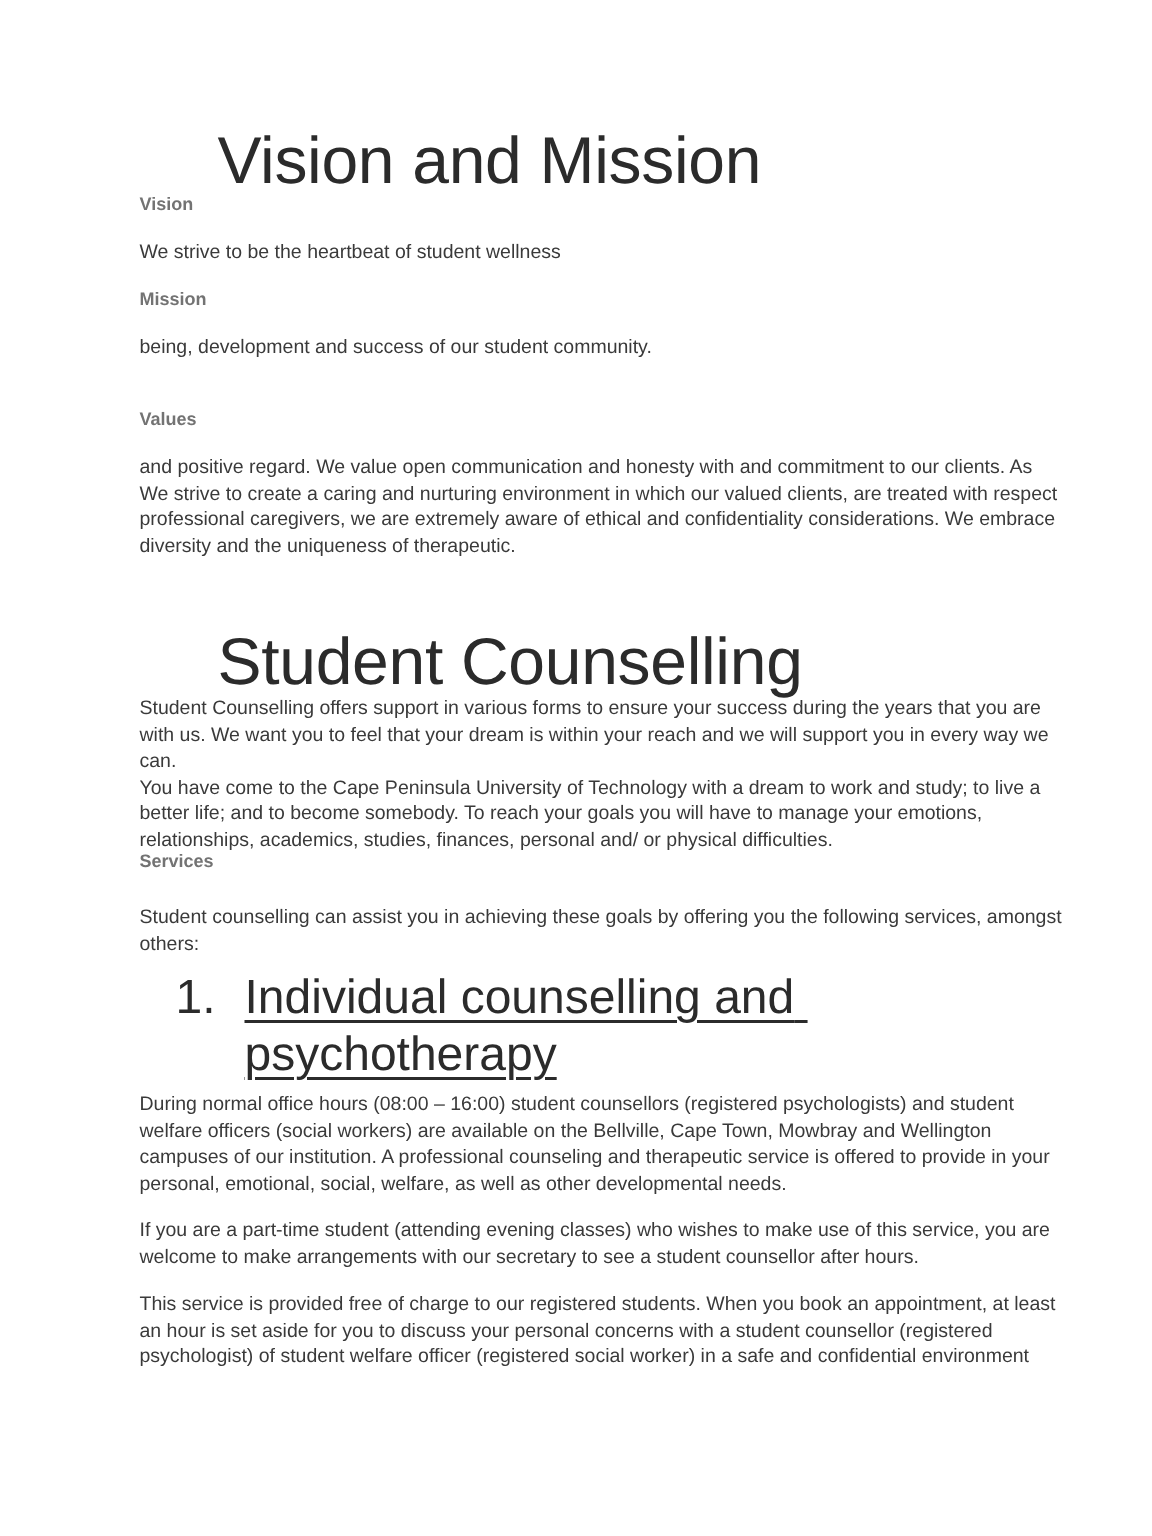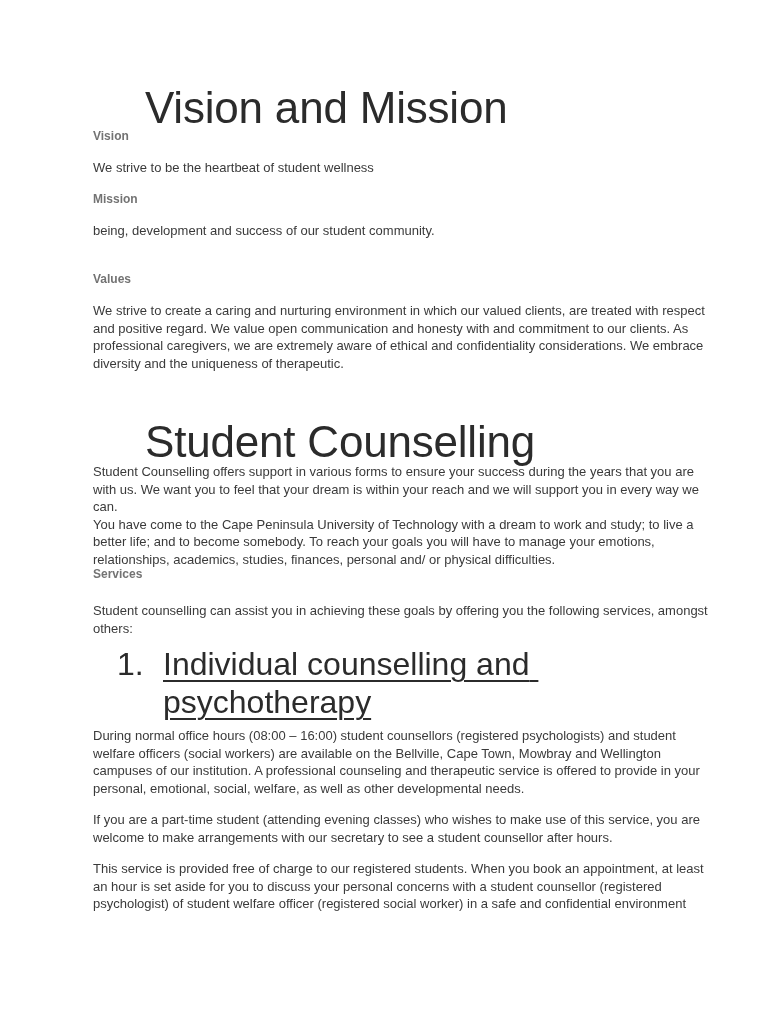--- a/index.html
+++ b/index.html
@@ -85,22 +85,22 @@
     <span>We strive to be the heartbeat of student wellness</span>
   </div>
 
   <div class="sub" style="top:191px;">Mission</div>
   <div class="para" style="top:222px;">
     <span>being, development and success of our student community.</span>
   </div>
 
   <div class="sub" style="top:271px;">Values</div>
   <div class="para" style="top:302px;">
+    <span>and positive regard. We value open communication and honesty with and commitment to our clients. As</span>
     <span>We strive to create a caring and nurturing environment in which our valued clients, are treated with respect</span>
-    <span>and positive regard. We value open communication and honesty with and commitment to our clients. As</span>
     <span>professional caregivers, we are extremely aware of ethical and confidentiality considerations. We embrace</span>
     <span>diversity and the uniqueness of therapeutic.</span>
   </div>
 
   <div class="h1" style="top:422px;">Student Counselling</div>
 
   <div class="para" style="top:463px;">
     <span>Student Counselling offers support in various forms to ensure your success during the years that you are</span>
     <span>with us. We want you to feel that your dream is within your reach and we will support you in every way we</span>
     <span>can.</span>

